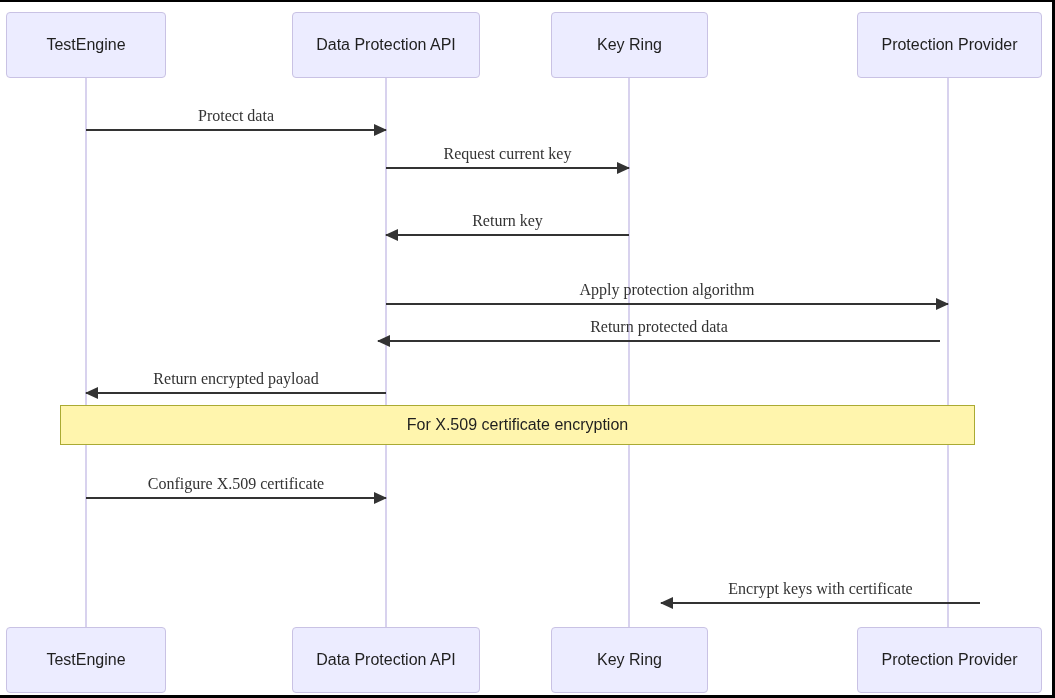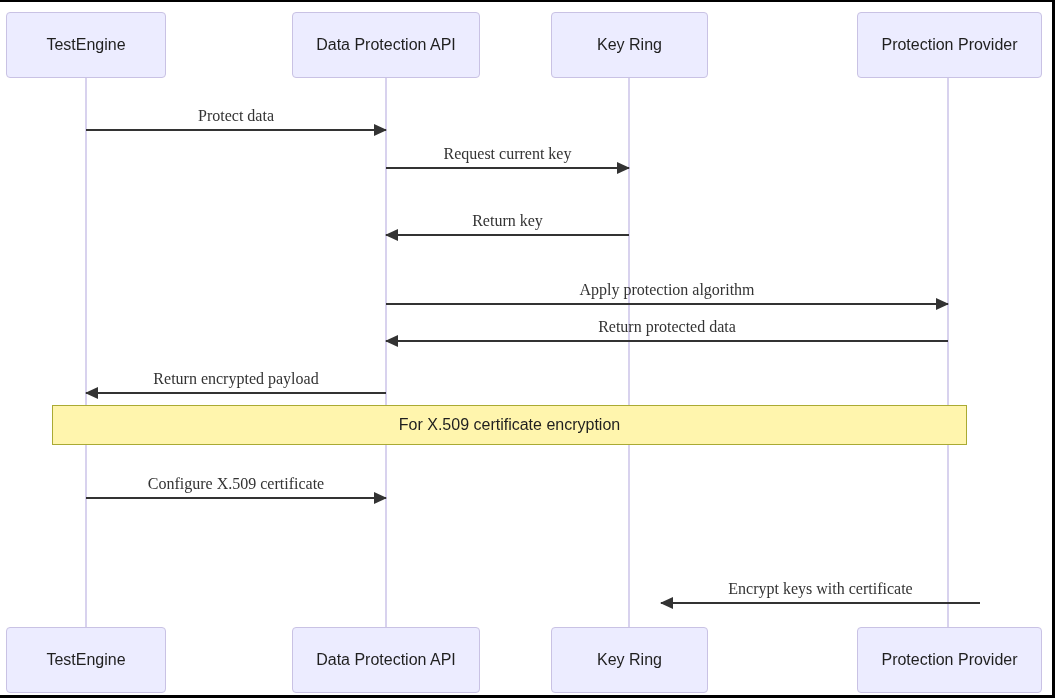--- a/index.html
+++ b/index.html
@@ -67,21 +67,21 @@
     position: absolute;
     left: -1px;
     top: -5px;
     width: 0; height: 0;
     border-top: 6px solid transparent;
     border-bottom: 6px solid transparent;
     border-right: 13px solid var(--line, #333333);
   }
   .note {
     position: absolute;
-    left: 52px;
+    left: 60px;
     top: 403px;
     width: 915px;
     height: 40px;
     background: var(--note_fill, #fff5ad);
     border: 1px solid var(--note_border, #aaaa33);
     display: flex;
     align-items: center;
     justify-content: center;
     font-size: 16px;
     color: var(--text, #1f1f1f);
@@ -138,21 +138,21 @@
   <div class="msg" style="left:386px; top:209px; width:243px;">
     <span class="msg-label">Return key</span>
     <div class="msg-line arr-l"></div>
   </div>
 
   <div class="msg" style="left:386px; top:262px; width:562px;margin-top:16px;">
     <span class="msg-label">Apply protection algorithm</span>
     <div class="msg-line arr-r"></div>
   </div>
 
-  <div class="msg" style="left:386px; top:315px; width:562px;">
+  <div class="msg" style="left:378px; top:315px; width:562px;">
     <span class="msg-label">Return protected data</span>
     <div class="msg-line arr-l"></div>
   </div>
 
   <div class="msg" style="left:86px; top:367px; width:300px;">
     <span class="msg-label">Return encrypted payload</span>
     <div class="msg-line arr-l"></div>
   </div>
 
   <div class="note">

